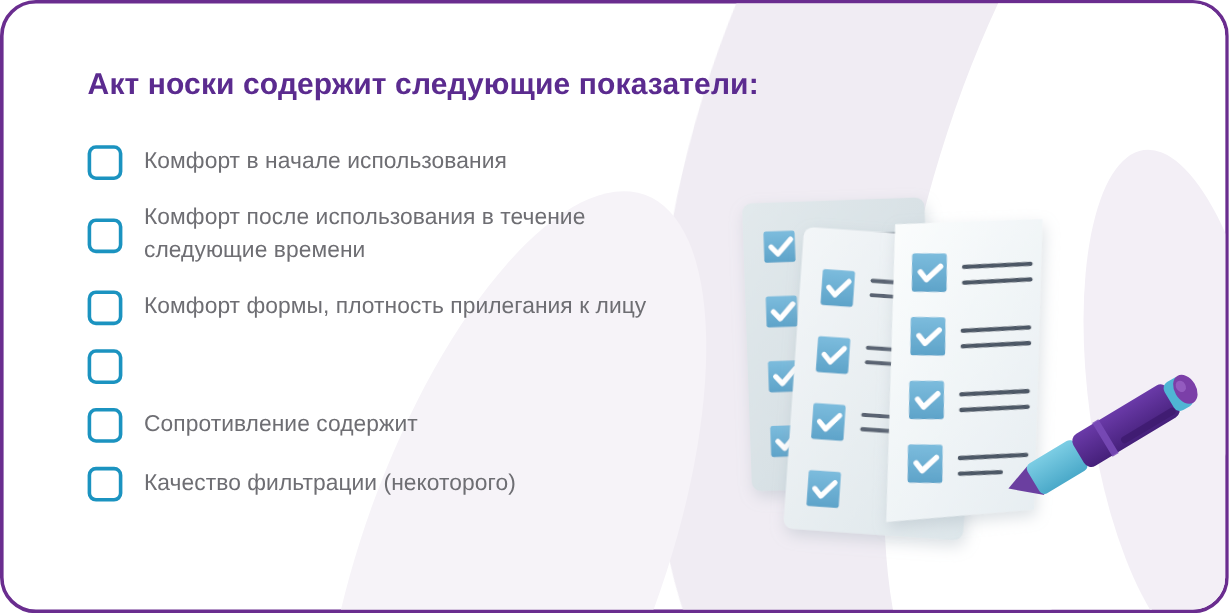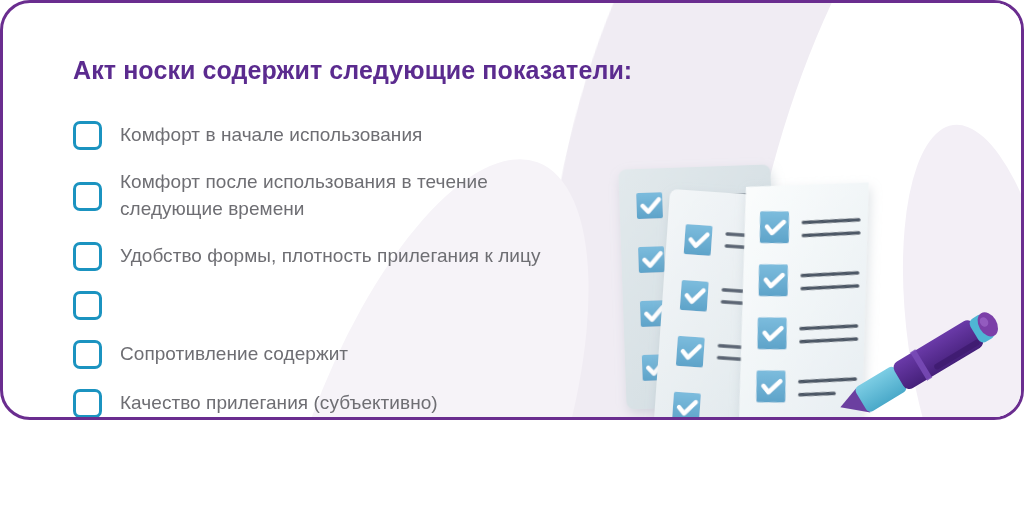--- a/index.html
+++ b/index.html
@@ -10,21 +10,21 @@
   }
   body {
     font-family: "Liberation Sans", sans-serif;
     -webkit-font-smoothing: antialiased;
   }
 
   
   #card {
     position: relative;
     width: 1024px;
-    height: 420px;
+    height: 511px;
     box-sizing: border-box;
     border: 3px solid #6a2d8f;
     border-radius: 30px;
     background: #ffffff;
     overflow: hidden;
   }
 
   
   .bg-layer {
     position: absolute;
@@ -268,32 +268,32 @@
         <span class="check-label">Комфорт в начале использования</span>
       </li>
 
       <li class="check-item">
         <span class="checkbox"></span>
         <span class="check-label">Комфорт после использования в течение следующие времени</span>
       </li>
 
       <li class="check-item">
         <span class="checkbox"></span>
-        <span class="check-label">Удобство формы, плотность прилегания к лицу</span>
+        <span class="check-label">Комфорт формы, плотность прилегания к лицу</span>
       </li>
 
       <li class="check-item">
         <span class="checkbox"></span>
       </li>
 
       <li class="check-item">
         <span class="checkbox"></span>
         <span class="check-label">Сопротивление содержит</span>
       </li>
 
       <li class="check-item">
         <span class="checkbox"></span>
-        <span class="check-label">Качество прилегания (субъективно)</span>
+        <span class="check-label">Качество фильтрации (некоторого)</span>
       </li>
 
     </ul>
   </div>
 </div>
 
 </body></html>

